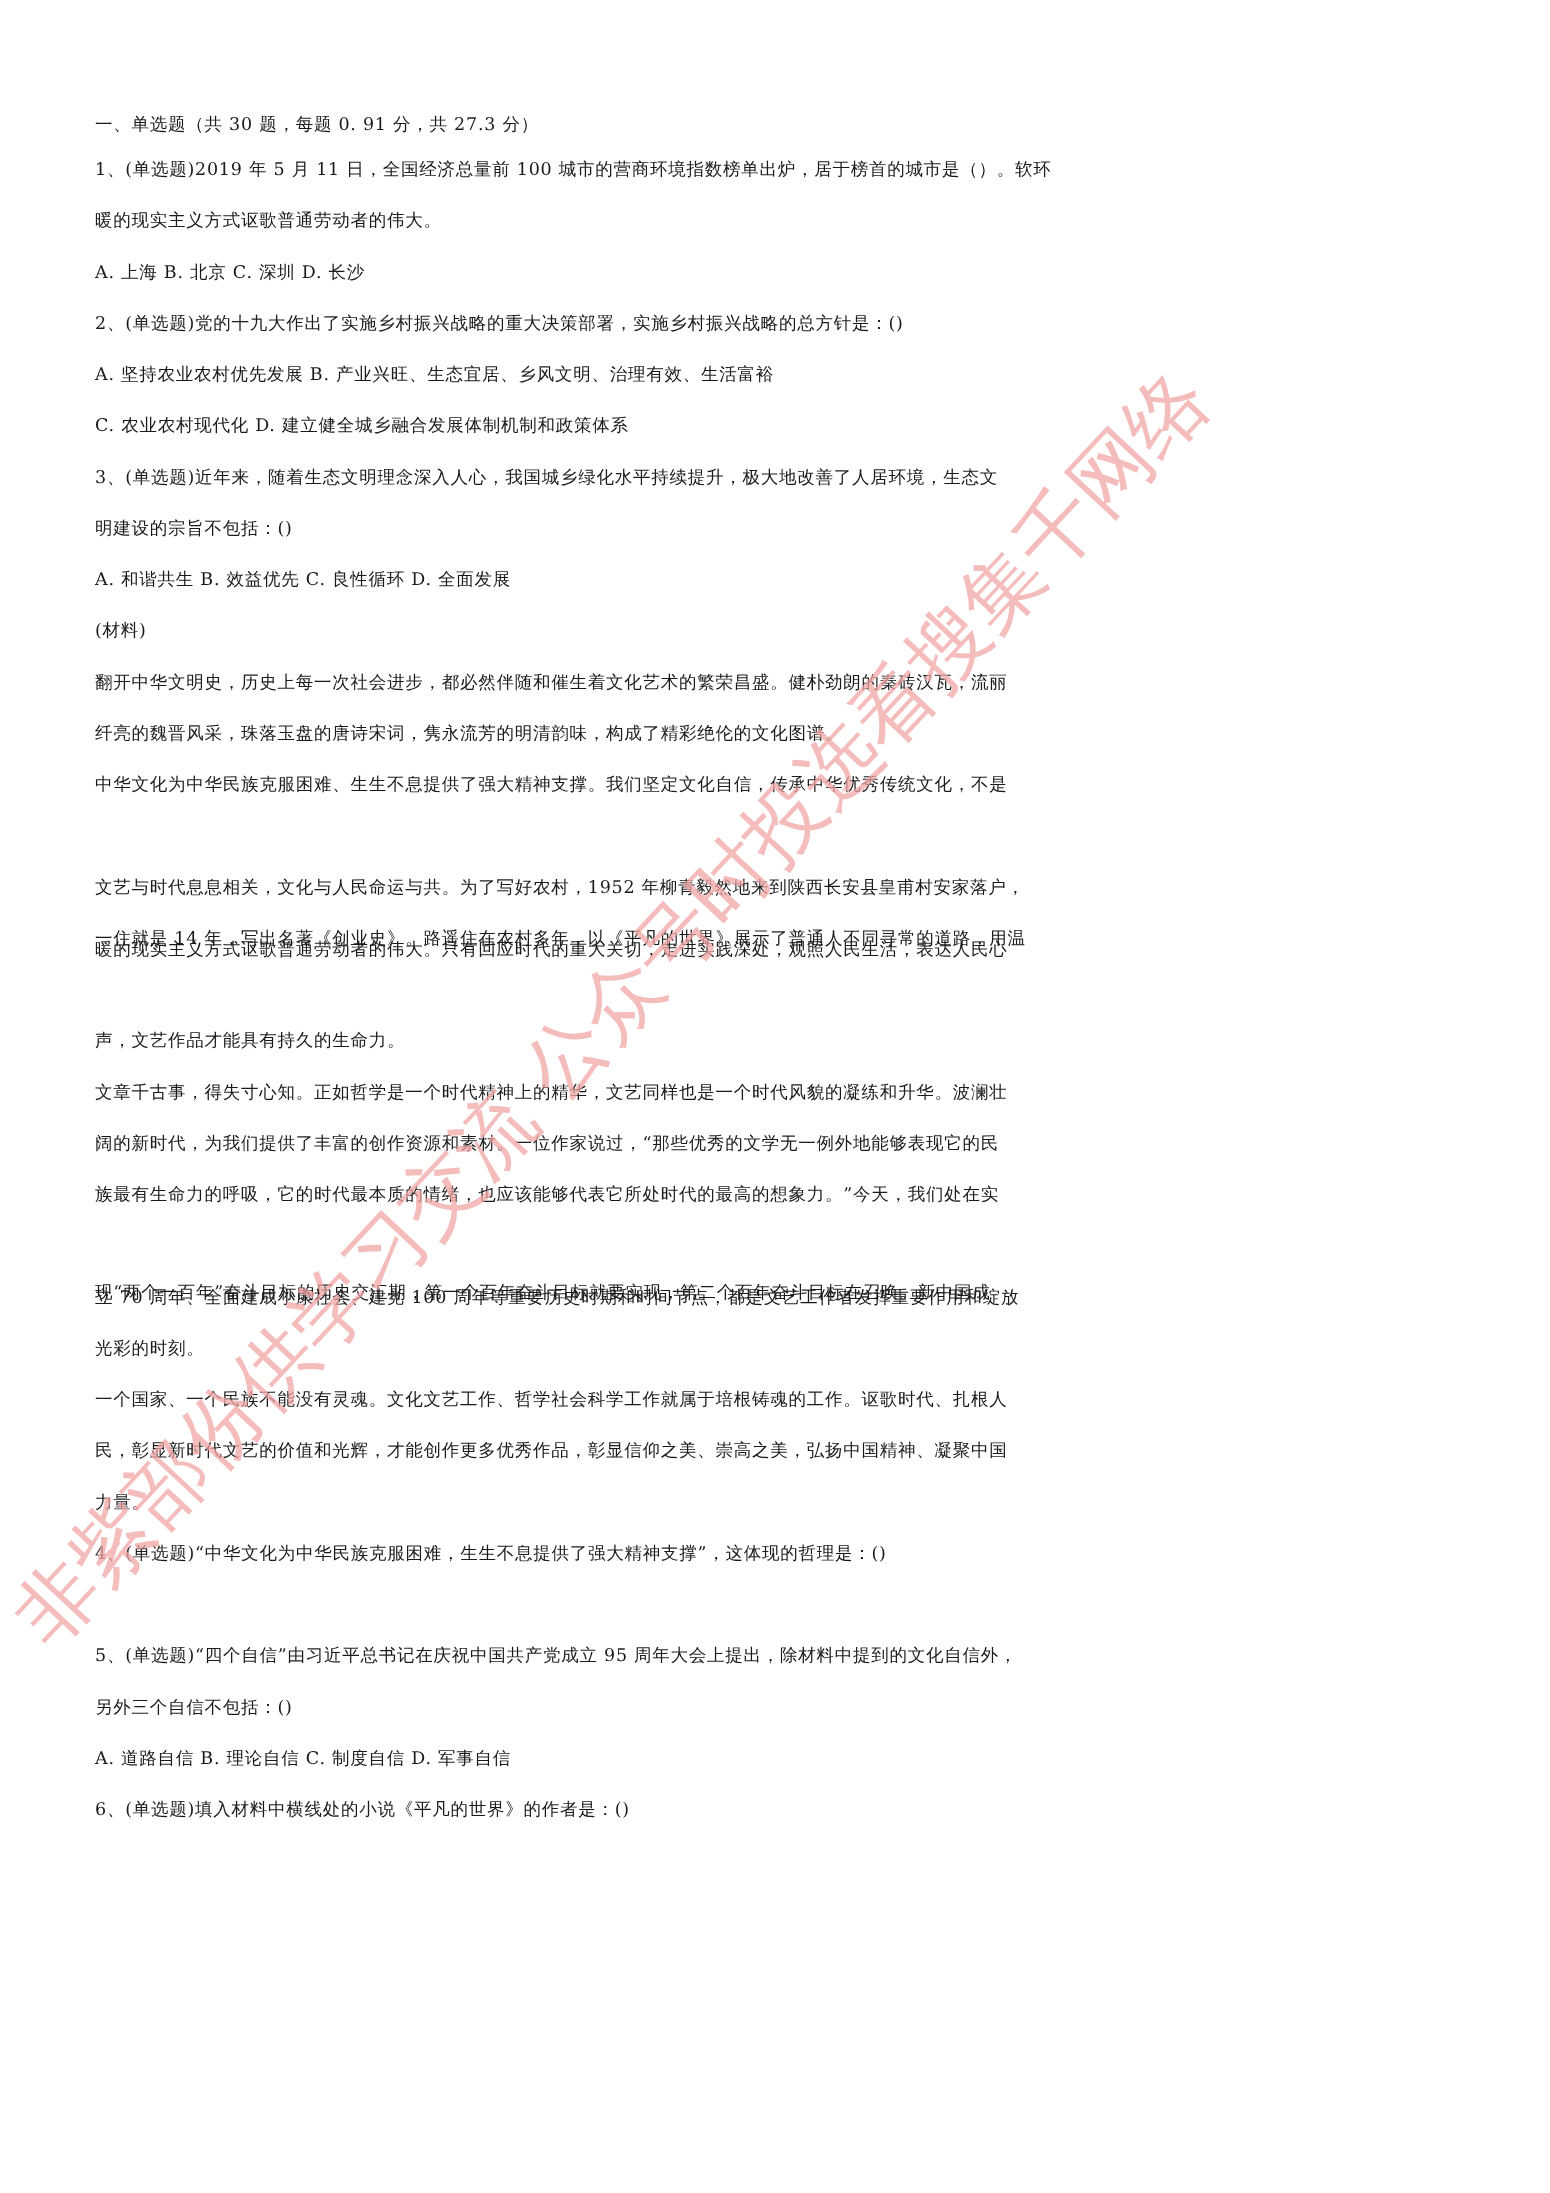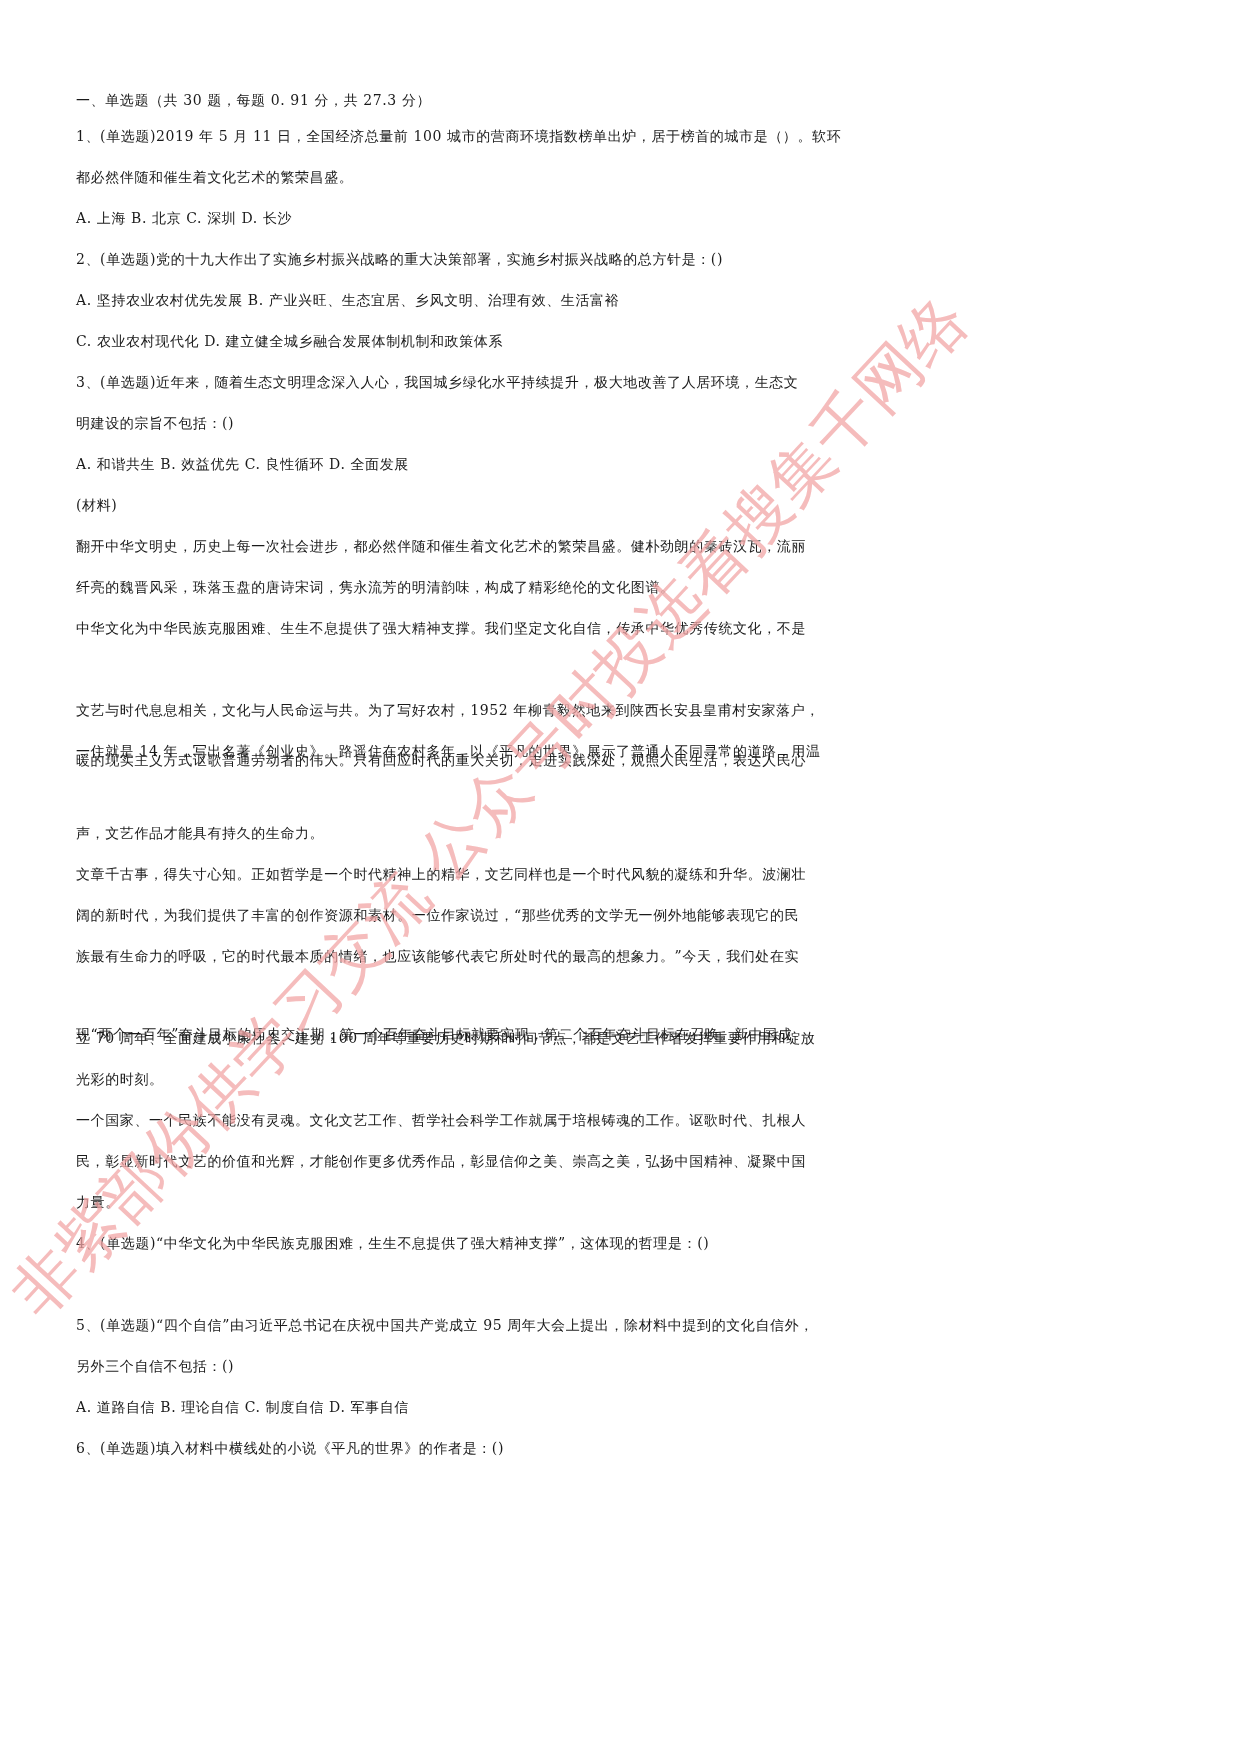--- a/index.html
+++ b/index.html
@@ -11,21 +11,21 @@
   .wm text { font-family: "DejaVu Sans", sans-serif; fill:#f2a6a6; opacity:0.75; }
 </style>
 </head>
 <body>
 
 <div class="page">
 
   <div class="line" style="top:88px">一、单选题（共 30 题，每题 0. 91 分，共 27.3 分）</div>
 
   <div class="line" style="top:124px">1、(单选题)2019 年 5 月 11 日，全国经济总量前 100 城市的营商环境指数榜单出炉，居于榜首的城市是（）。软环</div>
-  <div class="line" style="top:165px">都必然伴随和催生着文化艺术的繁荣昌盛。</div>
+  <div class="line" style="top:165px">暖的现实主义方式讴歌普通劳动者的伟大。</div>
   <div class="line" style="top:206px">A. 上海 B. 北京 C. 深圳 D. 长沙</div>
 
   <div class="line" style="top:247px">2、(单选题)党的十九大作出了实施乡村振兴战略的重大决策部署，实施乡村振兴战略的总方针是：()</div>
   <div class="line" style="top:288px">A. 坚持农业农村优先发展 B. 产业兴旺、生态宜居、乡风文明、治理有效、生活富裕</div>
   <div class="line" style="top:329px">C. 农业农村现代化 D. 建立健全城乡融合发展体制机制和政策体系</div>
 
   <div class="line" style="top:370px">3、(单选题)近年来，随着生态文明理念深入人心，我国城乡绿化水平持续提升，极大地改善了人居环境，生态文</div>
   <div class="line" style="top:411px">明建设的宗旨不包括：()</div>
   <div class="line" style="top:452px">A. 和谐共生 B. 效益优先 C. 良性循环 D. 全面发展</div>
 

